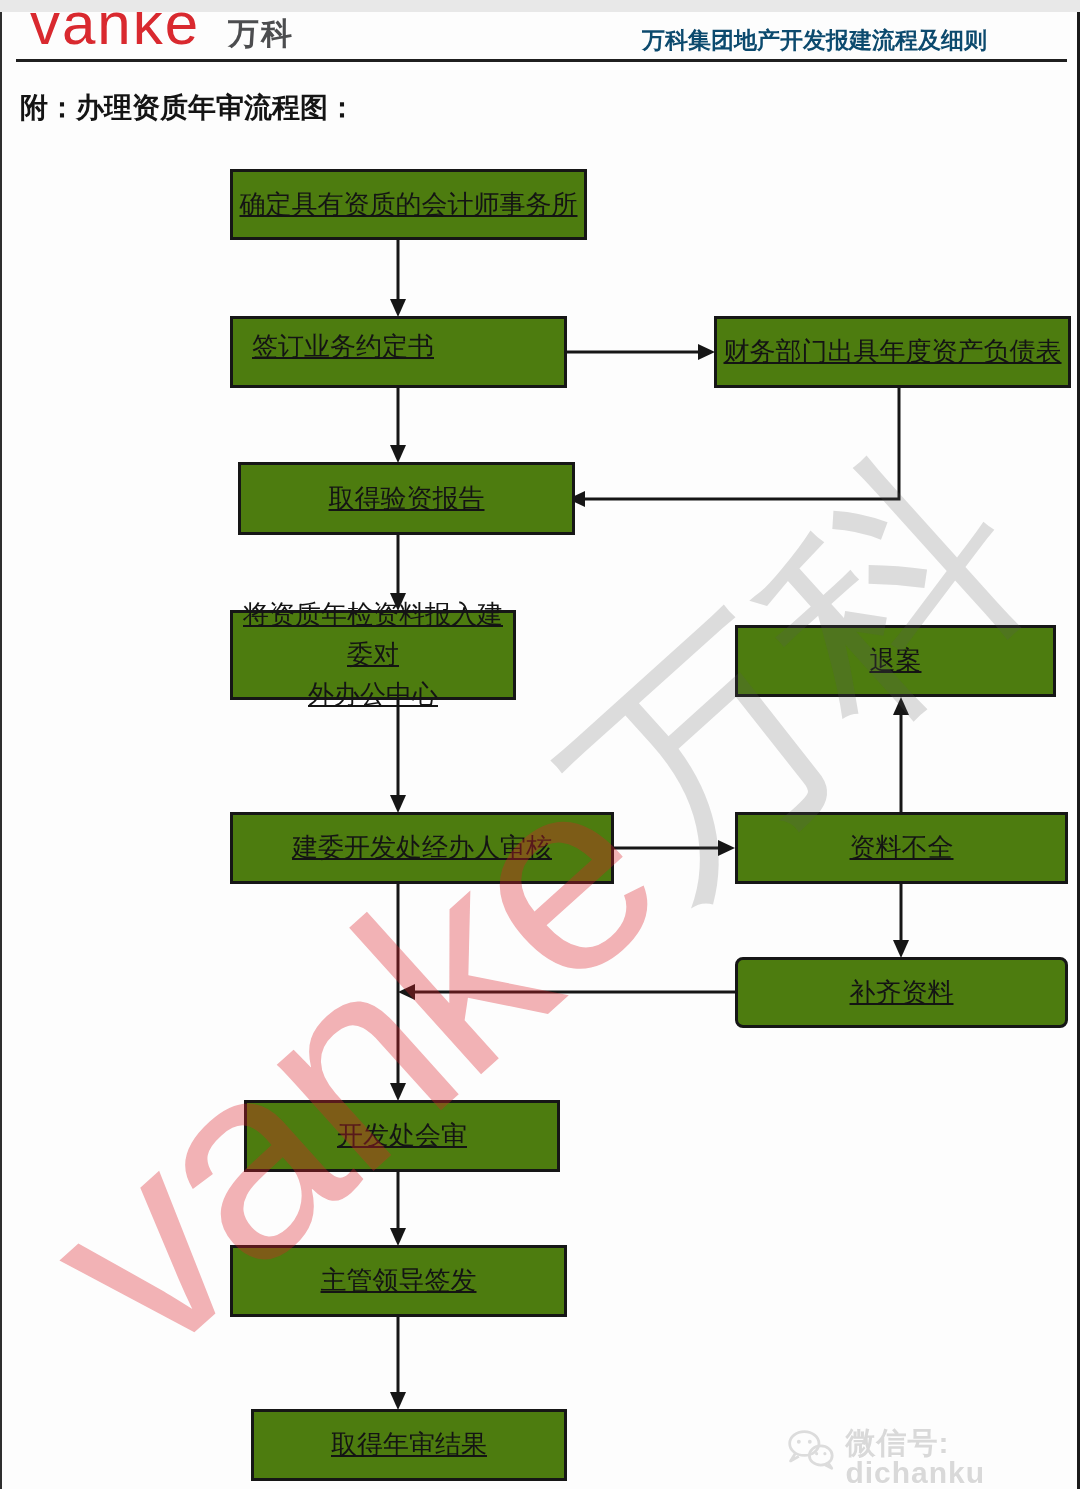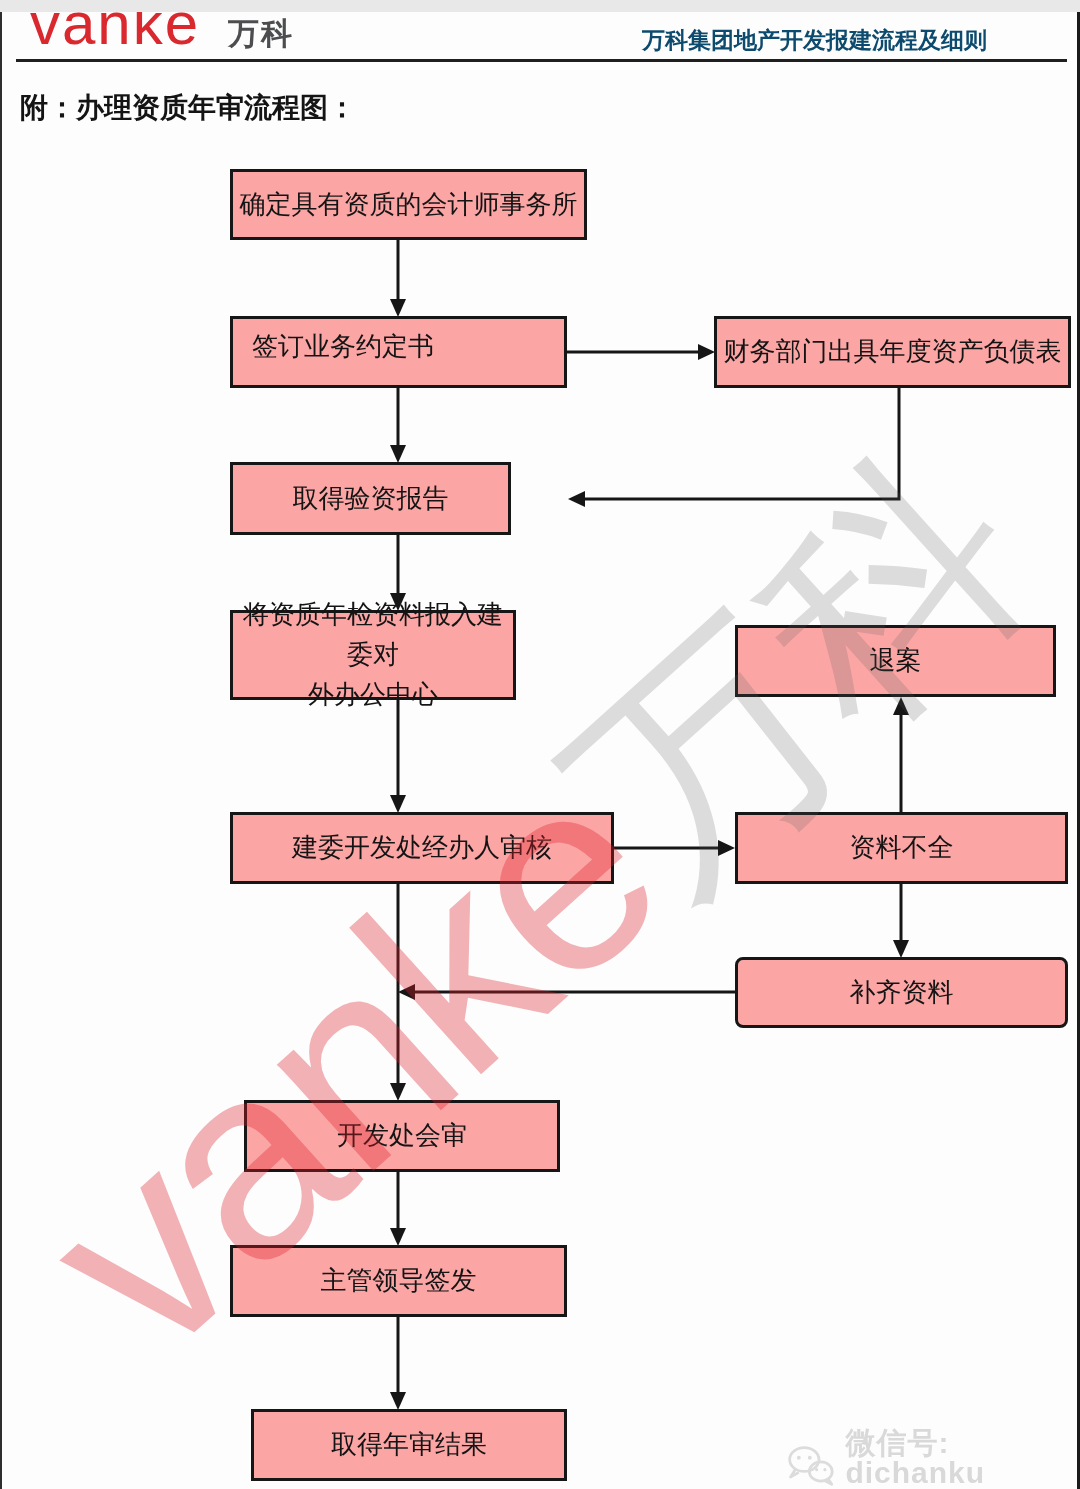--- a/index.html
+++ b/index.html
@@ -14,28 +14,28 @@
     font:400 60px/1 "Liberation Sans","DejaVu Sans",sans-serif; color:#d9292f; letter-spacing:2px; }
   .logo-cjk { position:absolute; left:226px; top:6px; z-index:2;
     font:600 31px/1 "Liberation Sans","DejaVu Sans",sans-serif; color:#4c4d4f; letter-spacing:2px; }
   .doc-title { position:absolute; right:90px; top:15px; z-index:2;
     font:bold 23px/1.2 "Liberation Serif","DejaVu Serif",serif; color:#0c4a6e; }
   .header-rule { position:absolute; left:14px; top:47px; width:1051px; height:3px; background:#1f1f1f; z-index:2; }
   .page-title { position:absolute; left:18px; top:78px; margin:0; z-index:2;
     font:600 28px/1.3 "Liberation Serif","DejaVu Serif",serif; color:#141414;text-align:right; }
 
   
-  .node { position:absolute; z-index:2; box-sizing:border-box; background:#fca5a5;
+  .node { position:absolute; z-index:2; box-sizing:border-box; background:#4d7c0f;
     border:3px solid #161616; display:flex; align-items:center; justify-content:center;
-    text-align:center; font-size:26px; line-height:1.45; color:#141414; }
+    text-align:center; font-size:26px; line-height:1.45; color:#141414;text-decoration:underline; }
   .n-cpa        { left:228px; top:157px;  width:357px; height:71px; }
   .n-sign       { left:228px; top:304px;  width:337px; height:72px;
                   justify-content:flex-start; align-items:flex-start; padding:9px 0 14px 19px; text-align:left; }
   .n-finance    { left:712px; top:304px;  width:357px; height:72px;justify-content:center; }
-  .n-report     { left:228px; top:450px;  width:281px; height:73px; }
+  .n-report     { left:236px; top:450px;  width:337px; height:73px; }
   .n-submit     { left:228px; top:598px;  width:286px; height:90px; flex-direction:column; line-height:40px; }
   .n-return     { left:733px; top:613px;  width:321px; height:72px; }
   .n-review     { left:228px; top:800px;  width:384px; height:72px; }
   .n-incomplete { left:733px; top:800px;  width:333px; height:72px; }
   .n-complete   { left:733px; top:945px;  width:333px; height:71px;border-radius:8px; }
   .n-joint      { left:242px; top:1088px; width:316px; height:72px; }
   .n-leader     { left:228px; top:1233px; width:337px; height:72px; }
   .n-result     { left:249px; top:1397px; width:316px; height:72px; }
 
   
@@ -44,21 +44,21 @@
   .connectors polygon { fill:#161616; stroke:none; }
 
   
   .watermark { position:absolute; left:90px; top:1150px; z-index:3; pointer-events:none;
     white-space:nowrap; line-height:1; transform:rotate(-42deg); transform-origin:0 50%;
     font-family:"Liberation Sans","DejaVu Sans",sans-serif; font-size:272px; letter-spacing:-6px; }
   .wm-latin { color:rgba(221,32,41,0.34); }
   .wm-cjk   { color:rgba(90,90,90,0.20); font-size:248px; letter-spacing:0; }
 
   
-  .wechat { position:absolute; left:784px; top:1416px; z-index:4; display:flex; align-items:flex-end; gap:10px;
+  .wechat { position:absolute; left:784px; top:1416px; z-index:4; display:flex; align-items:flex-start; gap:10px;
     color:#d9d9d9; font:bold 30px/1 "Liberation Sans","DejaVu Sans",sans-serif;
     text-shadow:0 1px 0 #ffffff; letter-spacing:1px; }
   .wechat svg { display:block; }
 </style>
 </head>
 <body>
 
 <div class="page">
 
   <span class="logo-latin">vanke</span>

